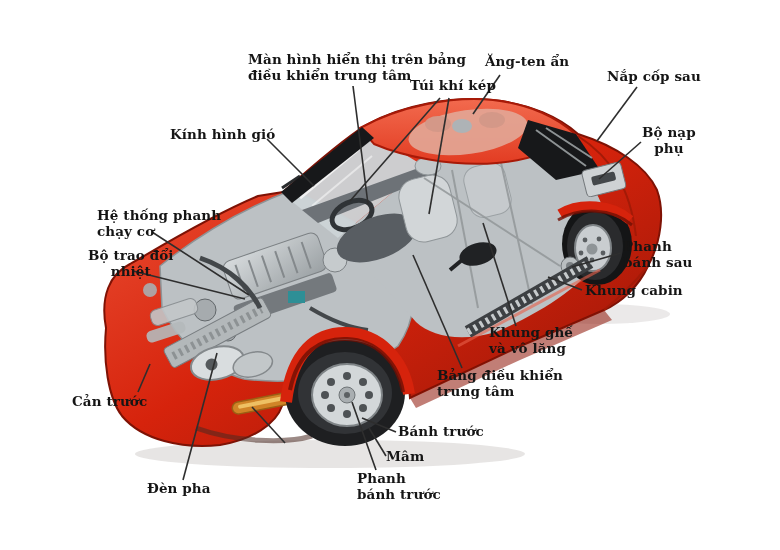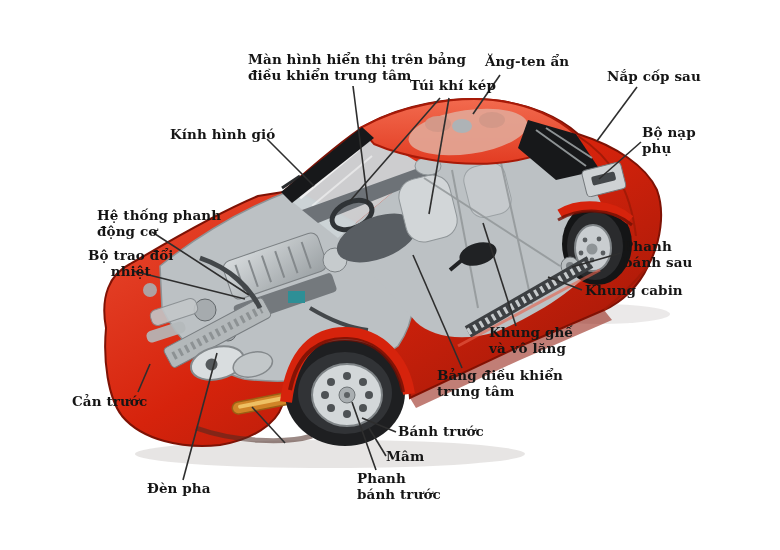--- a/index.html
+++ b/index.html
@@ -202,24 +202,24 @@
       <line x1="138" y1="384" x2="150" y2="356" style="stroke:var(--leader-line,#2e2e2e);stroke-width:1.6"></line>
     </svg>
 
   <div class="layer" id="labels-layer">
       <div class="part-label" style="left: 248px; top: 44px;">Màn hình hiển thị trên bảng
 điều khiển trung tâm</div>
       <div class="part-label" style="left: 410px; top: 70px;">Túi khí kép</div>
       <div class="part-label" style="left: 485px; top: 46px;">Ăng-ten ẩn</div>
       <div class="part-label" style="left: 607px; top: 61px;">Nắp cốp sau</div>
       <div class="part-label" style="left: 170px; top: 119px;">Kính hình gió</div>
-      <div class="part-label" style="left: 642px; top: 117px;">Bộ nạp
+      <div class="part-label" style="left: 642px; top: 117px; text-align: center;">Bộ nạp
 phụ</div>
       <div class="part-label" style="left: 97px; top: 200px;">Hệ thống phanh
-động cơ</div>
+chạy cơ</div>
       <div class="part-label" style="left: 88px; top: 240px; text-align: center;">Bộ trao đổi
 nhiệt</div>
       <div class="part-label" style="left: 623px; top: 231px;">Phanh
 bánh sau</div>
       <div class="part-label" style="left: 585px; top: 275px;">Khung cabin</div>
       <div class="part-label" style="left: 489px; top: 317px;">Khung ghế
 và vô lăng</div>
       <div class="part-label" style="left: 437px; top: 360px;">Bảng điều khiển
 trung tâm</div>
       <div class="part-label" style="left: 398px; top: 416px;">Bánh trước</div>

